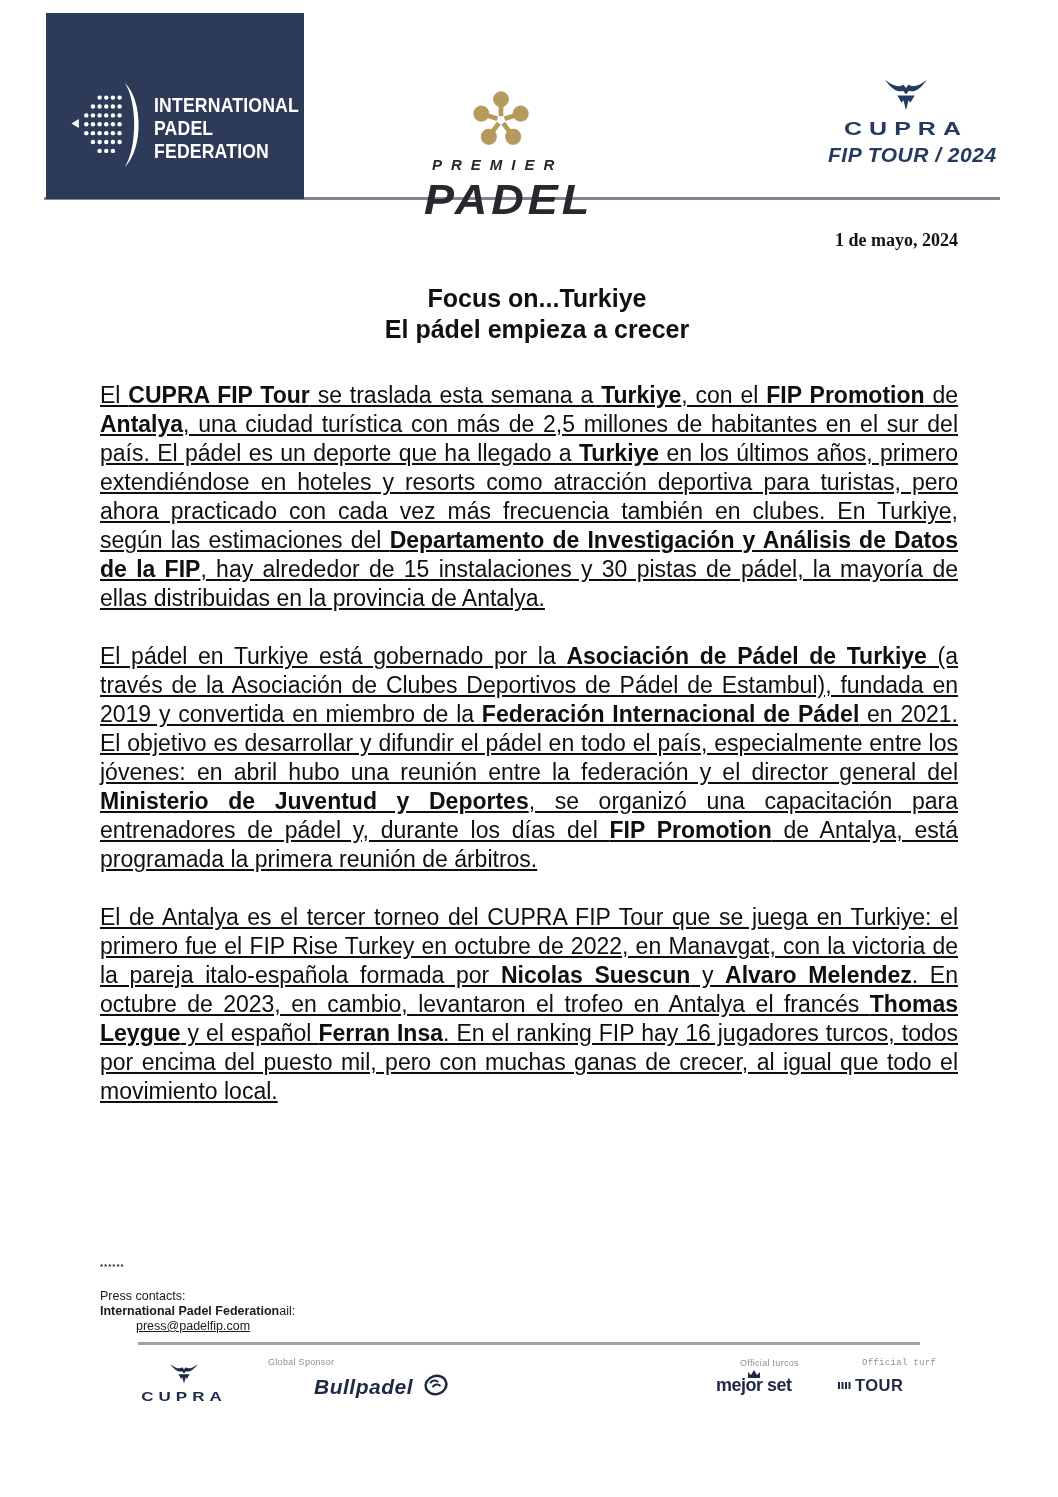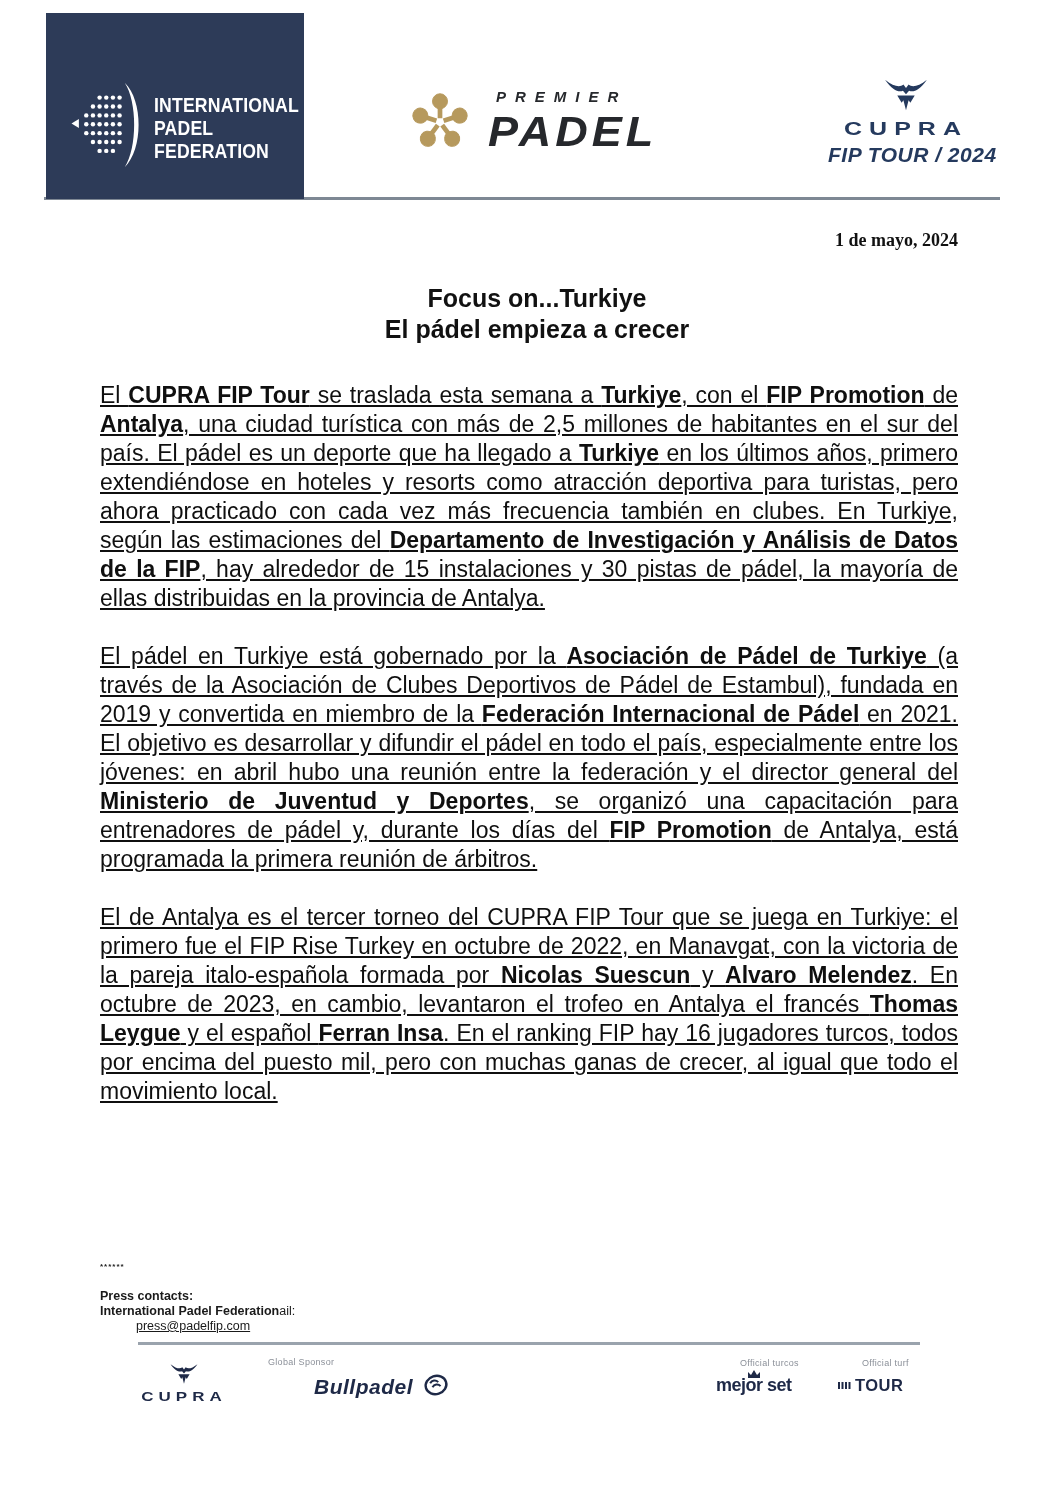--- a/index.html
+++ b/index.html
@@ -8,21 +8,21 @@
   body { font-family:"Liberation Sans", sans-serif; color:#111; }
   .page { position:relative; width:1058px; height:1497px; margin:0 auto; background:#fff; overflow:hidden; }
 
   
   .hdr-line { position:absolute; left:44px; top:197px; width:956px; height:3px; background:#7e8894; }
   .ipf-box { position:absolute; left:46px; top:13px; width:258px; height:186px; background:#2d3b58; }
   .ipf-inner { position:absolute; left:24px; top:68px; display:flex; align-items:center; gap:10px; }
   .ipf-text { color:#fff; font-weight:bold; font-size:21px; line-height:23px; letter-spacing:.2px;
               transform:scaleX(.84); transform-origin:left center; white-space:pre-line; }
 
-  .premier { position:absolute; left:408px; top:88px; display:flex; align-items:center; }
+  .premier { position:absolute; left:408px; top:88px; display:flex; align-items:center;flex-direction:column; }
   .premier-texts { margin-left:16px; }
   .premier-top { font-size:15px; font-weight:bold; font-style:italic; letter-spacing:9px; color:#26282c; margin-left:8px; }
   .premier-bottom { font-size:45px; font-weight:900; font-style:italic; letter-spacing:4px; color:#26282c;
                     transform:scaleY(.95); transform-origin:left top; margin-top:2px; }
 
   .cupra-hdr { position:absolute; left:828px; top:78px; width:156px; text-align:center; color:#253a5e; }
   .cupra-word { font-weight:bold; font-size:25px; letter-spacing:7px; transform:scaleY(.72); transform-origin:center top; margin-top:2px; color:#253a5e; }
   .cupra-sub { font-weight:900; font-style:italic; font-size:21px; letter-spacing:.5px; transform:scaleY(.95); margin-top:-4px; white-space:nowrap; }
 
   
@@ -30,21 +30,21 @@
   .title { position:absolute; left:8px; top:283px; width:100%; text-align:center; font-weight:bold; font-size:25px; line-height:31px; }
 
   
   .body-col { position:absolute; left:100px; top:381px; width:858px; }
   .body-col p { text-align:justify; font-size:23px; line-height:29px; color:#0f0f0f; margin-bottom:29px;text-decoration:underline; }
   .body-col p b { font-weight:bold; }
 
   
   .stars { position:absolute; left:100px; top:1262px; font-size:8px; font-weight:bold; letter-spacing:1px; color:#222; }
   .press { position:absolute; left:100px; top:1289px; font-size:12.5px; line-height:15px; color:#1a1a1a; }
-  .press .bold { font-weight:bold; }
+  .press .bold { font-weight:normal; }
   .press a { color:#1a1a1a; text-decoration:underline;padding-left:36px; }
 
   
   .strip-line { position:absolute; left:138px; top:1342px; width:782px; height:3px; background:#9aa3ad; }
   .sp-label { position:absolute; font-size:9px; color:#8b9099; letter-spacing:.3px;margin-left:12px; }
   .cupra-foot { position:absolute; left:132px; top:1363px; width:104px; text-align:center; color:#1e2947; }
   .cupra-foot .word { font-weight:bold; font-size:17px; letter-spacing:5px; transform:scaleY(.7); transform-origin:center top; margin-top:1px; }
   .bullpadel { position:absolute; left:314px; top:1372px; display:flex; align-items:center; gap:10px; }
   .bullpadel .txt { font-weight:900; font-style:italic; font-size:21px; letter-spacing:.5px; color:#1e2947; }
   .mejorset { position:absolute; left:716px; top:1370px; text-align:center; color:#1e2947; }
@@ -207,21 +207,21 @@
   </div>
 
   <div class="sp-label" style="left:728px; top:1358px;">Official turcos</div>
   <div class="mejorset">
     <svg class="crown" width="14" height="8" viewBox="0 0 14 8">
       <path d="M1,8 L1,2 L4,5 L7,0 L10,5 L13,2 L13,8 Z" fill="#1e2947"></path>
     </svg>
     <div class="txt">mejor set</div>
   </div>
 
-  <div class="sp-label" style="left:850px; top:1358px;">Official turf</div>
+  <div class="sp-label" style="left:850px; top:1358px;font-family:Liberation Mono, monospace;">Official turf</div>
   <div class="mondo">
     <span>
       <svg width="14" height="11" viewBox="0 0 14 11">
         <g fill="#1e2947">
           <rect x="0" y="2" width="2" height="7"></rect>
           <rect x="3.5" y="2" width="2" height="7"></rect>
           <rect x="7" y="2" width="2" height="7"></rect>
           <rect x="10.5" y="2" width="2" height="7"></rect>
         </g>
       </svg>

